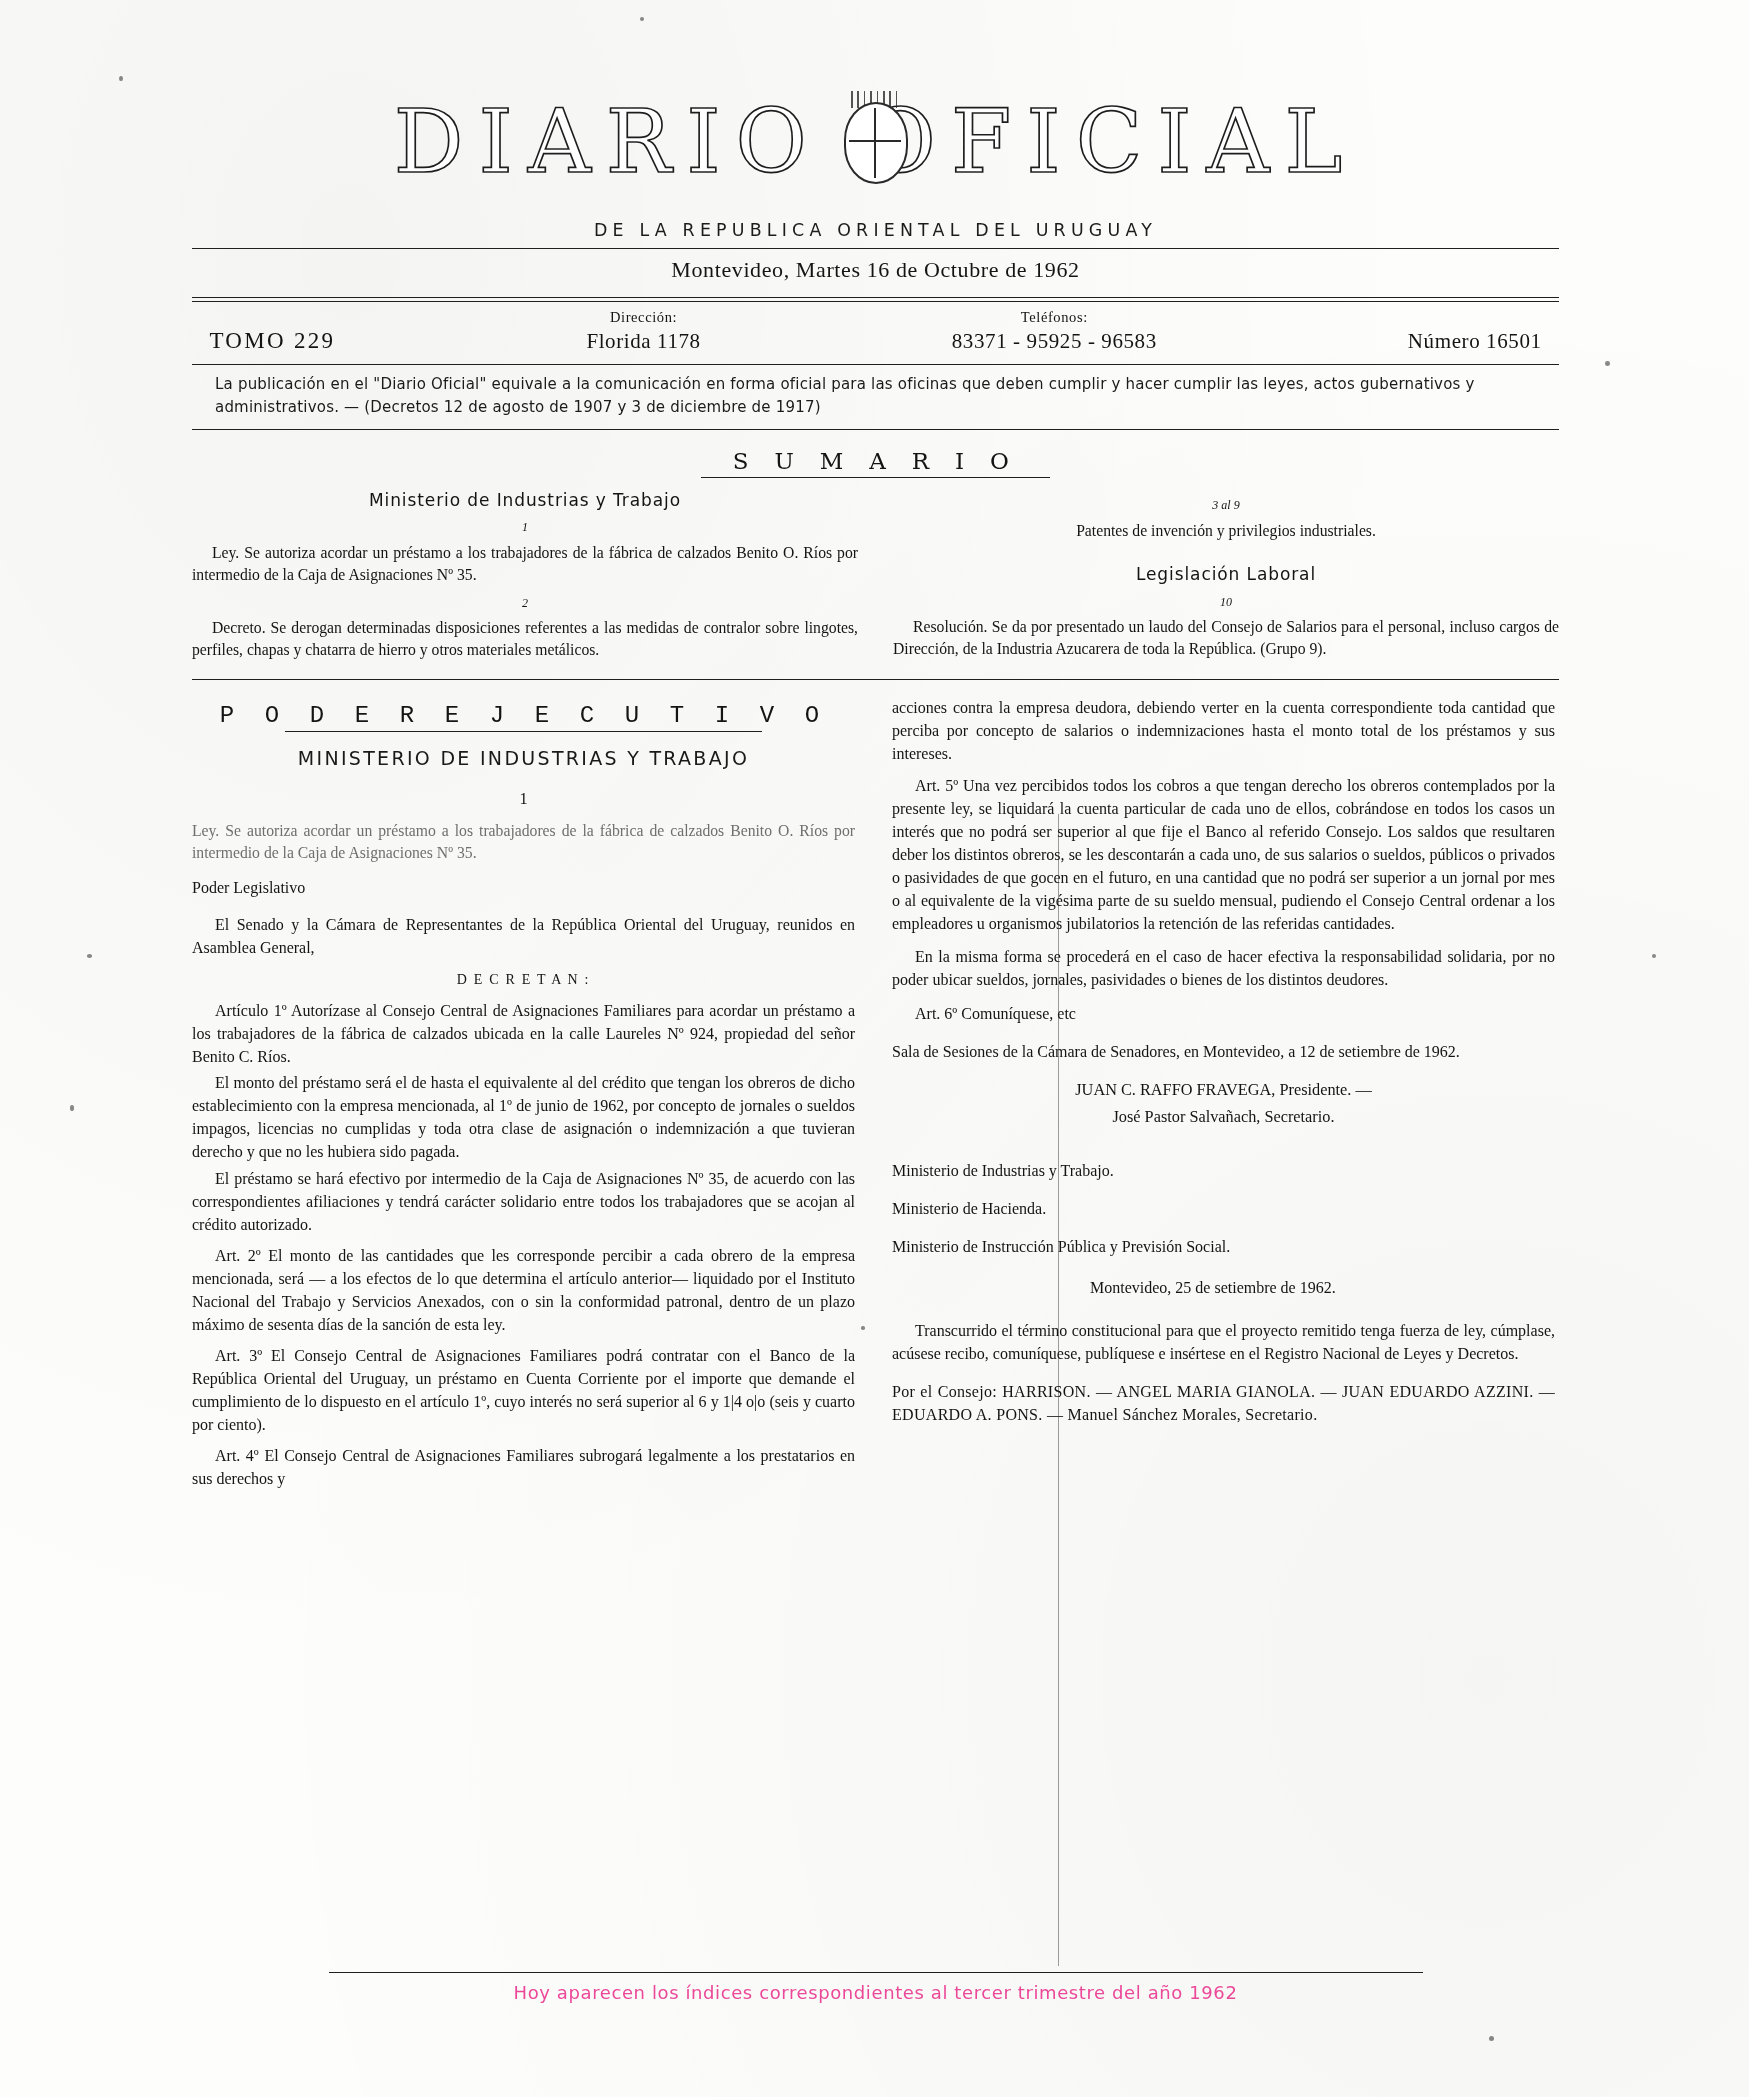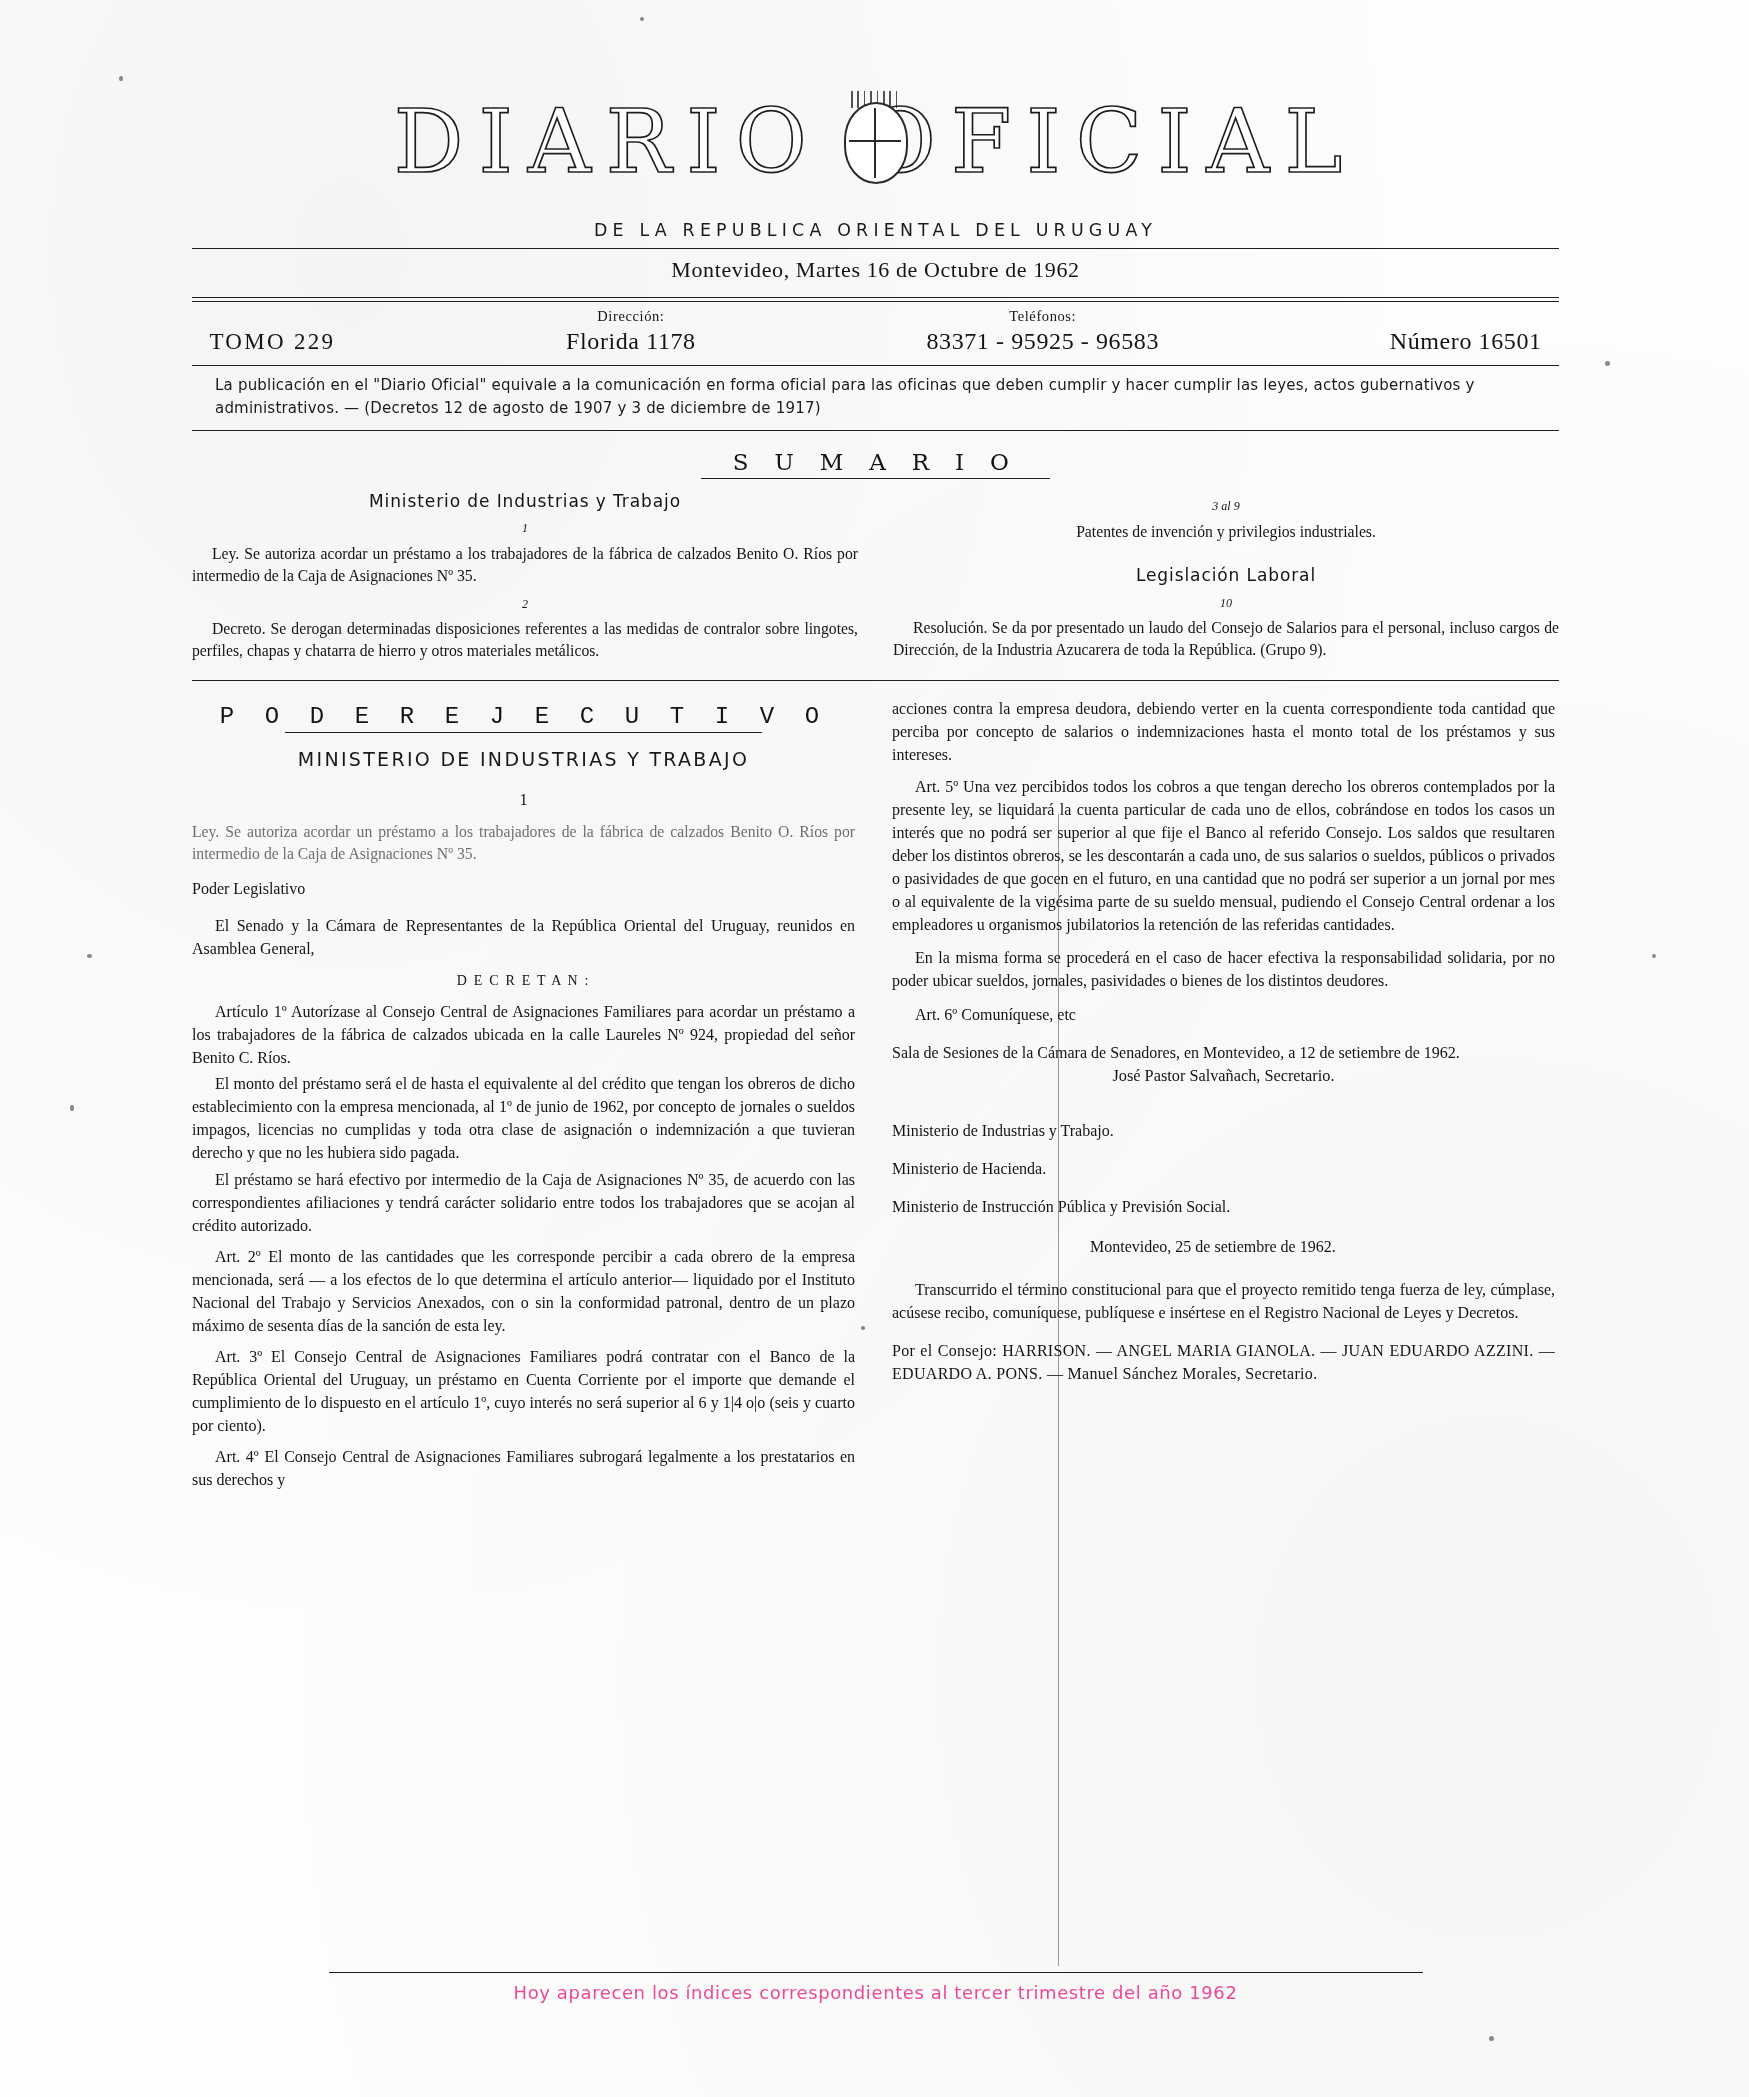--- a/index.html
+++ b/index.html
@@ -127,21 +127,21 @@
     padding: 5.8px 17.4px 9.3px 17.4px;
     position: relative;
   }
   .infobar .cell { text-align: center; }
   .infobar .caption {
     font-size: 14.5px;
     letter-spacing: 0.6px;
     margin-bottom: 3.5px;
   }
   .infobar .value {
-    font-size: 24px;
+    font-size: 21px;
     letter-spacing: 0.6px;
   }
   .infobar .tomo { font-size: 23px; letter-spacing: 2.3px; }
 
   .noticebox {
     border-top: 1.7px solid #1f1f1f;
     border-bottom: 1.7px solid #1f1f1f;
     padding: 8.1px 23px 10.5px 23px;
     font-family: "DejaVu Sans", sans-serif;
     font-size: 15px;
@@ -386,20 +386,21 @@
     </div>
 
     <div class="col right">
       <p class="body">acciones contra la empresa deudora, debiendo verter en la cuenta correspondiente toda cantidad que perciba por concepto de salarios o indemnizaciones hasta el monto total de los préstamos y sus intereses.</p>
       <p class="body indent" style="margin-top:9.3px;">Art. 5º Una vez percibidos todos los cobros a que tengan derecho los obreros contemplados por la presente ley, se liquidará la cuenta particular de cada uno de ellos, cobrándose en todos los casos un interés que no podrá ser superior al que fije el Banco al referido Consejo. Los saldos que resultaren deber los distintos obreros, se les descontarán a cada uno, de sus salarios o sueldos, públicos o privados o pasividades de que gocen en el futuro, en una cantidad que no podrá ser superior a un jornal por mes o al equivalente de la vigésima parte de su sueldo mensual, pudiendo el Consejo Central ordenar a los empleadores u organismos jubilatorios la retención de las referidas cantidades.</p>
       <p class="body indent" style="margin-top:9.3px;">En la misma forma se procederá en el caso de hacer efectiva la responsabilidad solidaria, por no poder ubicar sueldos, jornales, pasividades o bienes de los distintos deudores.</p>
       <p class="body indent" style="margin-top:11.6px;">Art. 6º Comuníquese, etc</p>
 
       <p class="body" style="margin-top:15px;">Sala de Sesiones de la Cámara de Senadores, en Montevideo, a 12 de setiembre de 1962.</p>
 
+      <div class="sig mt">JUAN C. RAFFO FRAVEGA, Presidente. —</div>
       <div class="sig" style="margin-top:-3.5px;">José Pastor Salvañach, Secretario.</div>
 
       <p class="body ml" style="margin-top:30px;">Ministerio de Industrias y Trabajo.</p>
       <p class="body ml2" style="margin-top:15px;">Ministerio de Hacienda.</p>
       <p class="body ml2" style="margin-top:15px;">Ministerio de Instrucción Pública y Previsión Social.</p>
 
       <p class="body" style="margin-top:17.4px;margin-left:198px;">Montevideo, 25 de setiembre de 1962.</p>
 
       <p class="body indent" style="margin-top:20px;">Transcurrido el término constitucional para que el proyecto remitido tenga fuerza de ley, cúmplase, acúsese recibo, comuníquese, publíquese e insértese en el Registro Nacional de Leyes y Decretos.</p>
 

